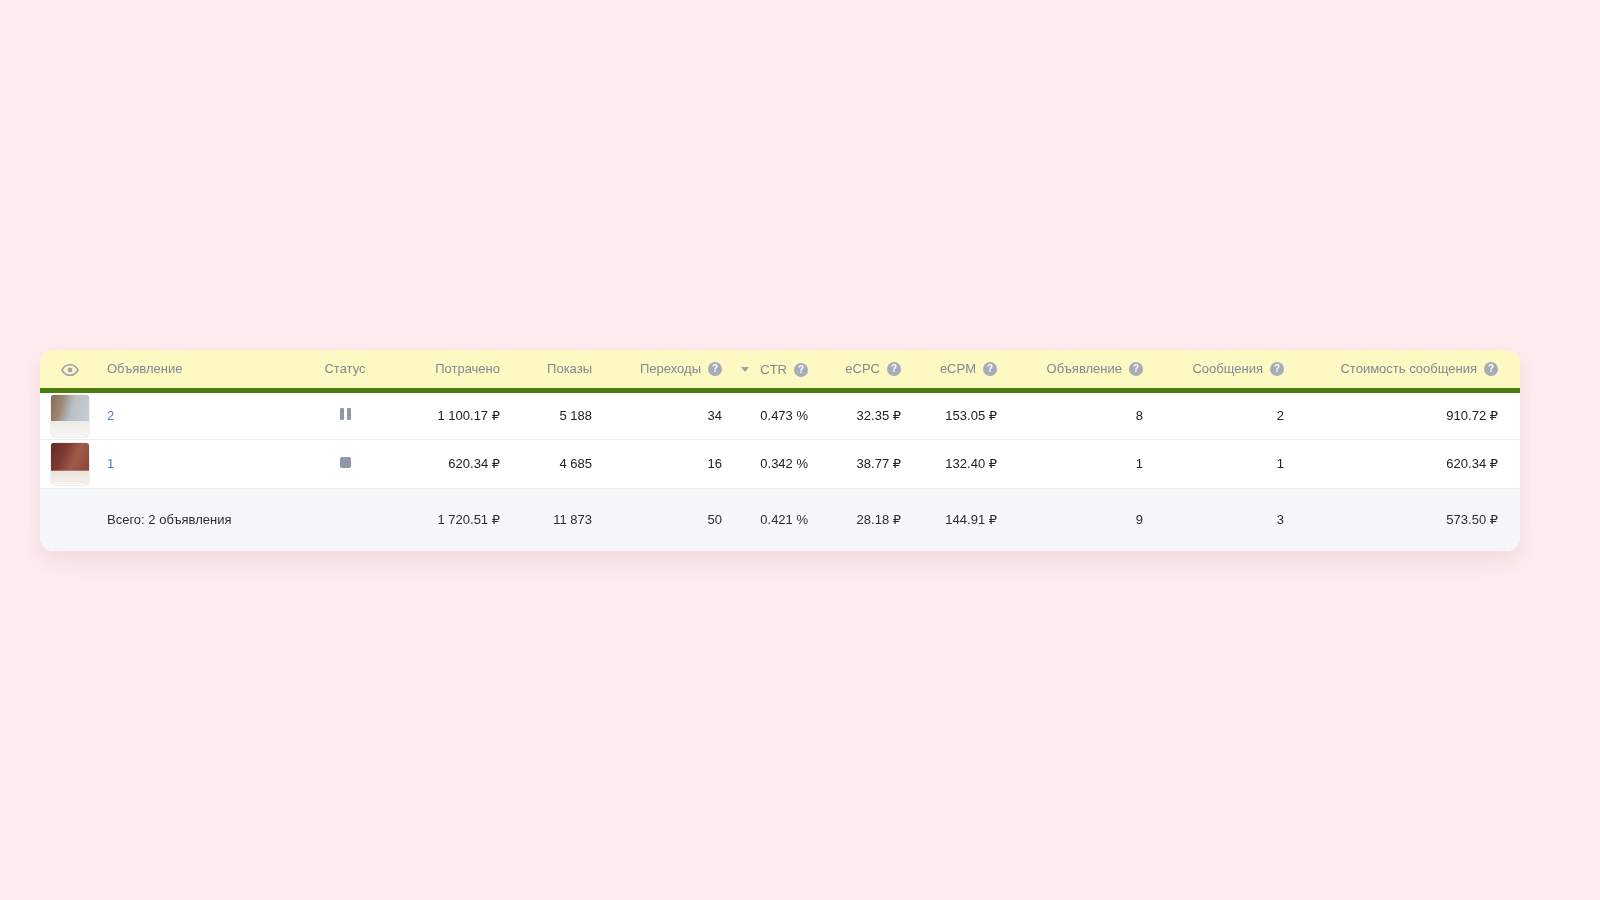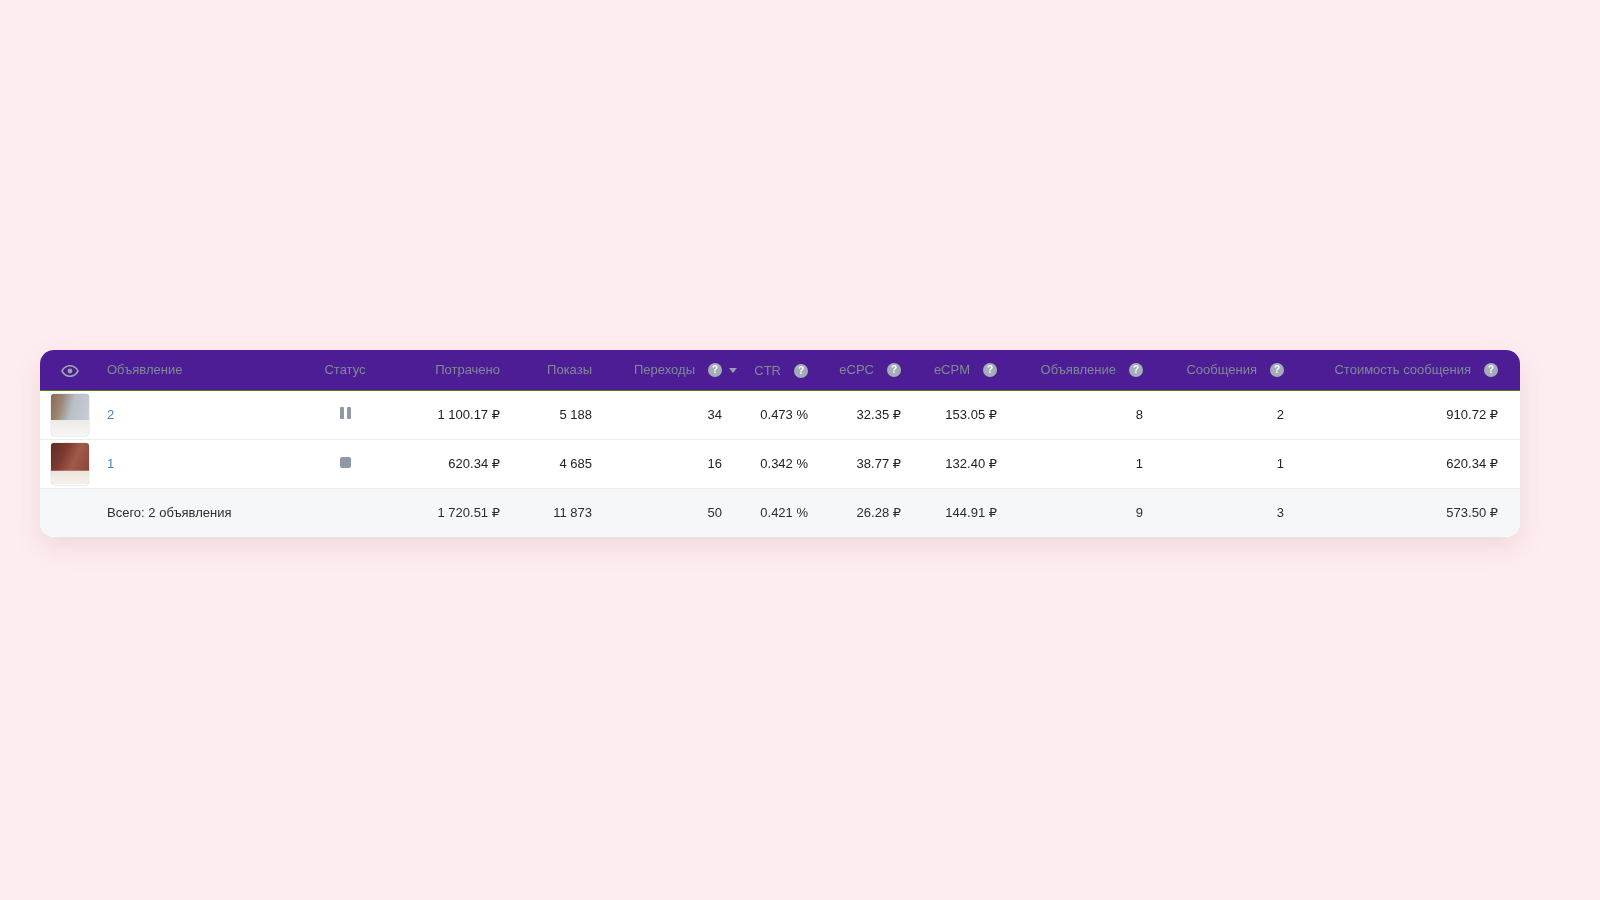--- a/index.html
+++ b/index.html
@@ -33,53 +33,53 @@
   table.stats col.c-clicks{ width: 130px; }
   table.stats col.c-ctr   { width: 86px; }
   table.stats col.c-ecpc  { width: 93px; }
   table.stats col.c-ecpm  { width: 96px; }
   table.stats col.c-joins { width: 146px; }
   table.stats col.c-msgs  { width: 141px; }
   table.stats col.c-cost  { width: 236px; }
 
   thead th {
     height: 40px;
-    background: #4c1d95;
+    background: #fef9c3;
     color: #7f8a96;
     font-weight: 400;
     font-size: 13px;
-    border-bottom: 1px solid #4d7c0f;
+    border-bottom: 5px solid #4d7c0f;
     white-space: nowrap;
     cursor: pointer;
     vertical-align: middle;
   }
   tbody td {
     height: 49px;
     background: #ffffff;
     border-bottom: 1px solid #ebedf0;
     white-space: nowrap;
     vertical-align: middle;
   }
   tfoot td {
-    height: 49px;
+    height: 63px;
     background: #f6f7f8;
     white-space: nowrap;
     vertical-align: middle;
     color: #2c2d2e;
   }
   .al { text-align: left; }
   .ac { text-align: center; }
   .ar { text-align: right; }
   .pad-r { padding-right: 22px; }
   .pad-l { padding-left: 7px; }
 
   .hdr-flex {
     display: inline-flex;
     align-items: center;
-    gap: 13px;
+    gap: 7px;
   }
   .help-icon {
     display: inline-flex;
     align-items: center;
     justify-content: center;
     width: 14px; height: 14px;
     border-radius: 50%;
     background: #a5aeb8;
     color: #ffffff;
     font-size: 10px;
@@ -280,21 +280,21 @@
     </tbody>
 
     <tfoot>
       <tr>
         <td></td>
         <td class="al pad-l total-label" colspan="2">Всего: 2 объявления</td>
         <td class="ar">1 720.51 ₽</td>
         <td class="ar">11 873</td>
         <td class="ar">50</td>
         <td class="ar">0.421 %</td>
-        <td class="ar">26.28 ₽</td>
+        <td class="ar">28.18 ₽</td>
         <td class="ar">144.91 ₽</td>
         <td class="ar">9</td>
         <td class="ar">3</td>
         <td class="ar pad-r">573.50 ₽</td>
       </tr>
     </tfoot>
   </table>
 </div>
 
 </body></html>

